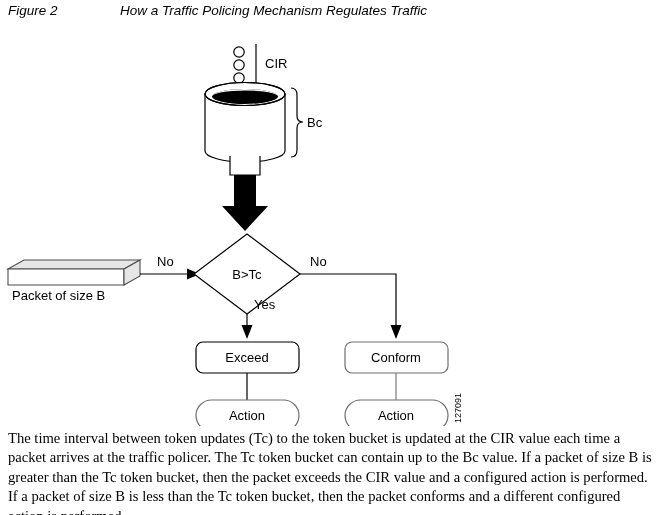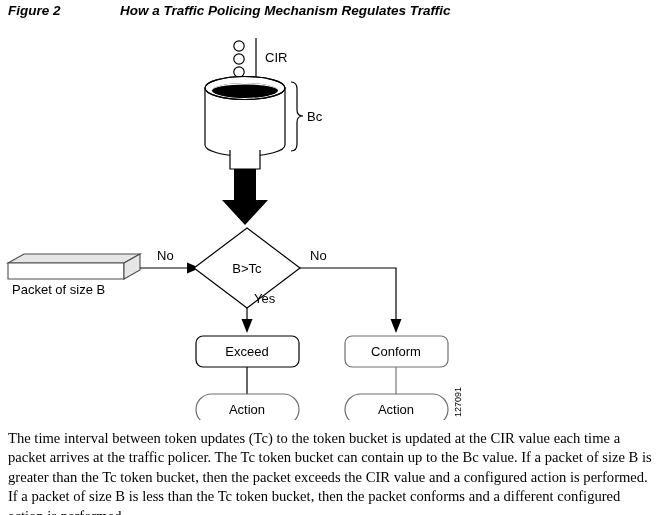--- a/index.html
+++ b/index.html
@@ -17,38 +17,38 @@
   }
 
   
   #figure-caption {
     position: absolute;
     left: 8px;
     top: 3px;
     width: 644px;
     height: 20px;
     font-family: "Liberation Sans", sans-serif;
-    font-weight: bold;
+    font-weight: normal;
     font-style: italic;
     font-size: 13.5px;
     white-space: nowrap;
   }
   #figure-caption .fig-label {
     display: inline-block;
     width: 112px;
   }
   #figure-caption .fig-title {
     display: inline-block;
   }
 
   
   #diagram {
     position: absolute;
     left: 0;
-    top: 32px;
+    top: 38px;
     width: 528px;
     height: 388px;
   }
   #diagram-svg {
     display: block;
   }
 
   .dg-text {
     font-family: "Liberation Sans", sans-serif;
     font-size: 13px;

